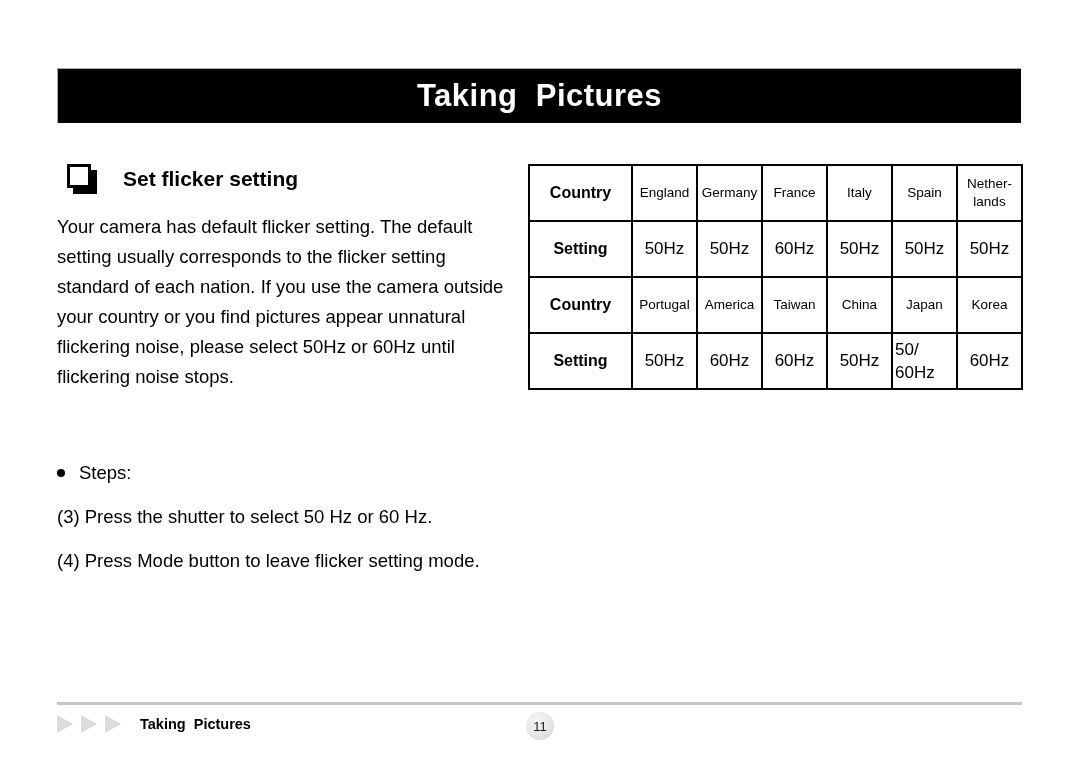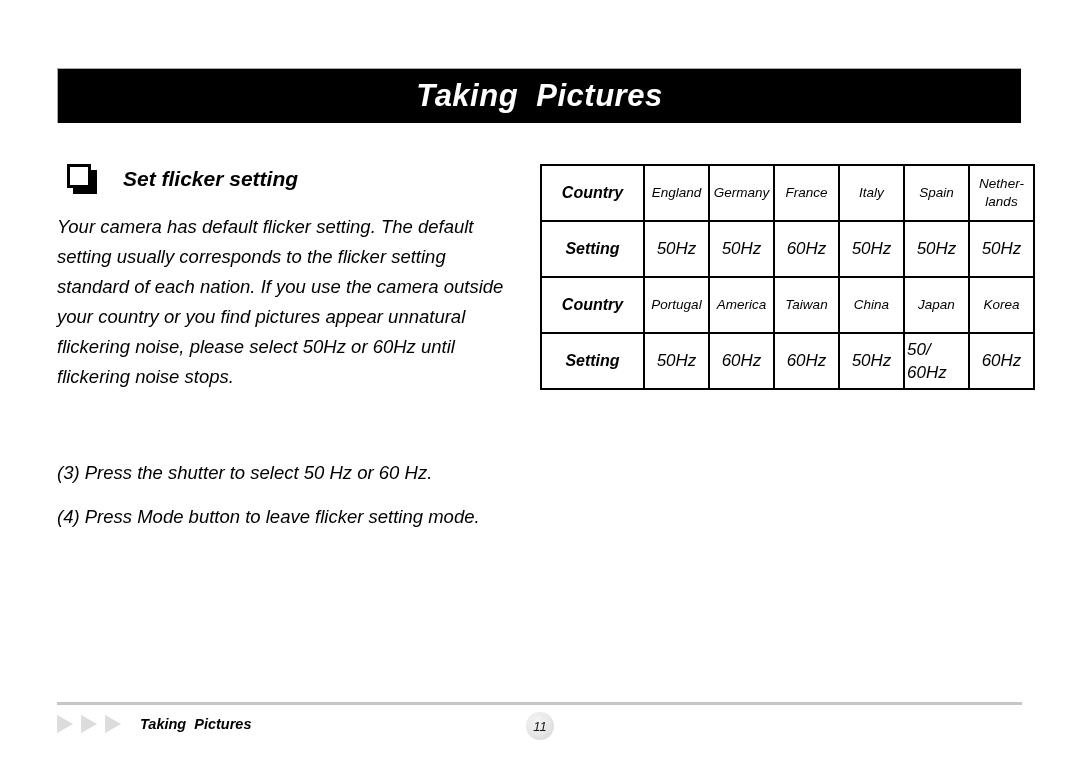--- a/index.html
+++ b/index.html
@@ -15,21 +15,20 @@
     color: #000000;
     overflow: hidden;
     position: relative;
   }
 
   .page {
     position: absolute;
     left: 0; top: 0;
     width: 1080px;
     height: 766px;
-    font-style: italic;
   }
 
   
   .title-bar {
     position: absolute;
     left: 57px;
     top: 68px;
     width: 964px;
     height: 55px;
     background: #000000;
@@ -94,21 +93,21 @@
     top: 212px;
     width: 452px;
     font-size: 18.5px;
     line-height: 30px;
     color: #000000;
   }
 
   
   .flicker-table {
     position: absolute;
-    left: 540px;
+    left: 528px;
     top: 164px;
     width: 494px;
     border-collapse: collapse;
     table-layout: fixed;
   }
   .flicker-table td {
     border: 2px solid #000000;
     height: 56px;
     text-align: center;
     vertical-align: middle;
@@ -280,20 +279,24 @@
         <td class="setting">60Hz</td>
         <td class="setting">50Hz</td>
         <td class="setting multi" style="white-space: pre-line;">50/
 60Hz</td>
         <td class="setting">60Hz</td>
       </tr>
     </tbody>
   </table>
 
   <div class="steps">
+    <div class="steps-head">
+      <span class="dot"></span>
+      <span>Steps:</span>
+    </div>
 
 
 
     <div class="step-line">
       <span>(3) Press the shutter to select 50 Hz or 60 Hz.</span>
     </div>
 
     <div class="step-line">
       <span>(4) Press Mode button to leave flicker setting mode.</span>
     </div>

